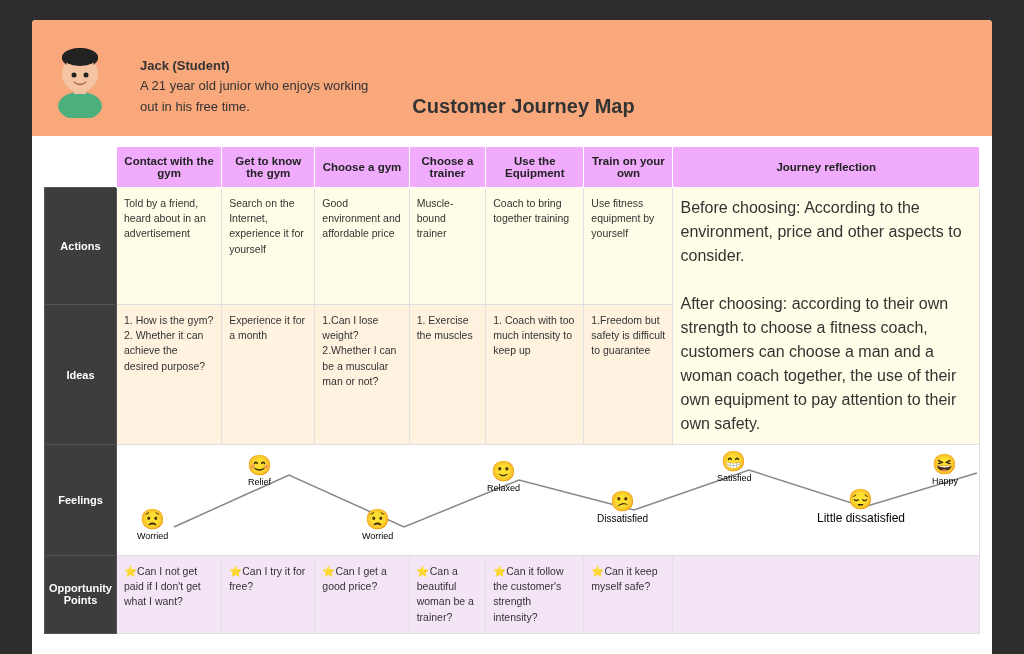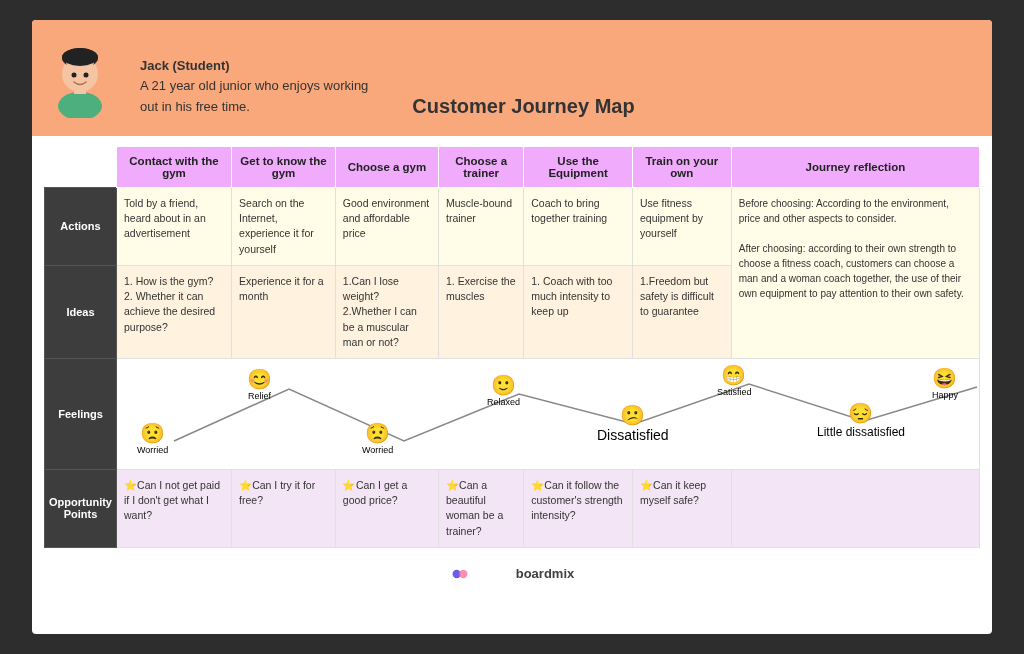--- a/index.html
+++ b/index.html
@@ -184,21 +184,21 @@
       <tbody>
 
         <tr class="actions-row">
           <td class="row-label">Actions</td>
           <td class="cell">Told by a friend, heard about in an advertisement</td>
           <td class="cell">Search on the Internet, experience it for yourself</td>
           <td class="cell">Good environment and affordable price</td>
           <td class="cell">Muscle-bound trainer</td>
           <td class="cell">Coach to bring together training</td>
           <td class="cell">Use fitness equipment by yourself</td>
-          <td class="cell" rowspan="2" style="font-size:10px; line-height:1.5; vertical-align:top;">Before choosing: According to the environment, price and other aspects to consider.<br><br>After choosing: according to their own strength to choose a fitness coach, customers can choose a man and a woman coach together, the use of their own equipment to pay attention to their own safety.</td>
+          <td class="cell" rowspan="2" style="font-size:16px; line-height:1.5; vertical-align:top;">Before choosing: According to the environment, price and other aspects to consider.<br><br>After choosing: according to their own strength to choose a fitness coach, customers can choose a man and a woman coach together, the use of their own equipment to pay attention to their own safety.</td>
         </tr>
 
         <tr class="ideas-row">
           <td class="row-label">Ideas</td>
           <td class="cell">1. How is the gym?<br>2. Whether it can achieve the desired purpose?</td>
           <td class="cell">Experience it for a month</td>
           <td class="cell">1.Can I lose weight?<br>2.Whether I can be a muscular man or not?</td>
           <td class="cell">1. Exercise the muscles</td>
           <td class="cell">1. Coach with too much intensity to keep up</td>
           <td class="cell">1.Freedom but safety is difficult to guarantee</td>
@@ -229,21 +229,21 @@
                 <div style="font-size:9px;">Worried</div>
               </div>
 
               <div style="position:absolute;left:370px;top:14px;text-align:center;">
                 <div style="font-size:20px;">🙂</div>
                 <div style="font-size:9px;">Relaxed</div>
               </div>
 
               <div style="position:absolute;left:480px;top:44px;text-align:center;">
                 <div style="font-size:20px;">😕</div>
-                <div style="font-size:14px;">Dissatisfied</div>
+                <div style="font-size:10px;">Dissatisfied</div>
               </div>
 
               <div style="position:absolute;left:600px;top:4px;text-align:center;">
                 <div style="font-size:20px;">😁</div>
                 <div style="font-size:9px;">Satisfied</div>
               </div>
 
               <div style="position:absolute;left:700px;top:42px;text-align:center;">
                 <div style="font-size:20px;">😔</div>
                 <div style="font-size:12px;white-space:nowrap;">Little dissatisfied</div>

